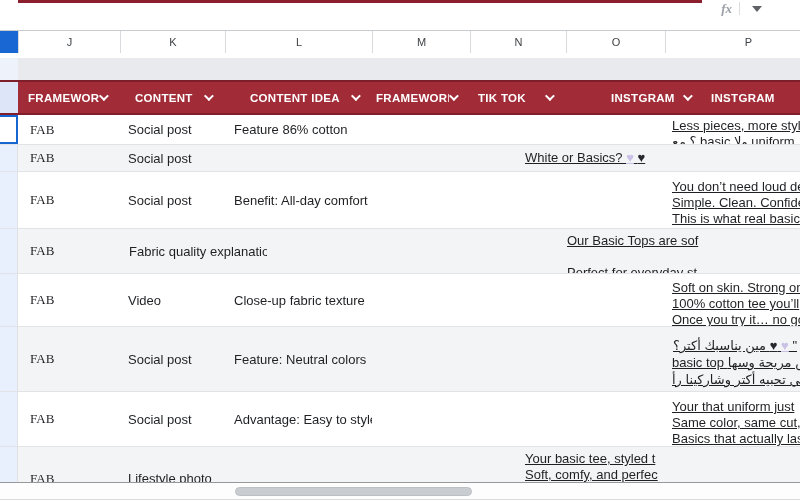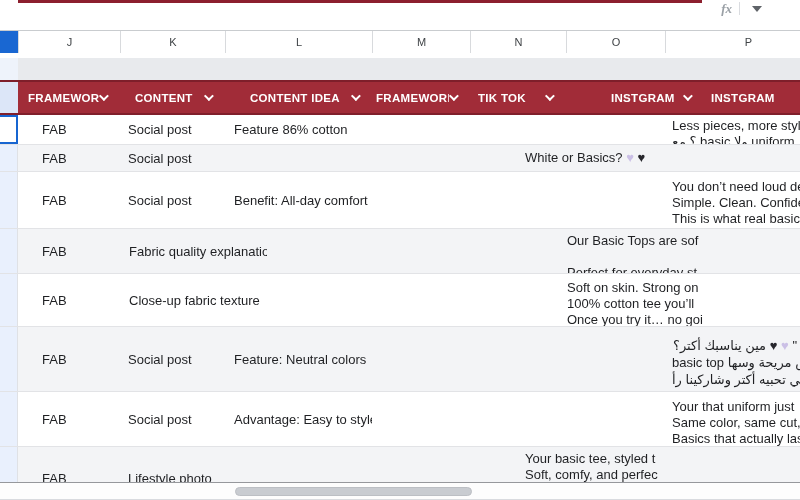--- a/index.html
+++ b/index.html
@@ -34,26 +34,26 @@
   .rh-label { white-space:nowrap; overflow:hidden; }
   .chev { flex:none; width:7px; height:7px; border-right:2px solid #fff; border-bottom:2px solid #fff; transform:rotate(45deg) translateY(-2px); margin-left:auto; margin-right:14px; }
 
   
   .grid { position:relative; height:367px; overflow:hidden; background:#fff; }
   .grow { display:flex; border-bottom:1px solid #e2e3e6; background:#fff; overflow:hidden; }
   .grow.band { background:#f3f4f6; }
   .sliver-cell { background:#e9f0fd; border-right:1px solid #dfe1e5; }
   .sliver-cell.sel { background:#fff; border:2px solid #1765d1; border-left:none; }
   .dcell { display:flex; align-items:center; font-size:13px; color:#1f2023; white-space:nowrap; overflow:hidden; }
-  .pad-fw{padding-left:24px;} .pad-ct{padding-left:8px;} .pad-id{padding-left:9px;}
+  .pad-fw{padding-left:12px;font-family:Liberation Serif, serif;} .pad-ct{padding-left:8px;} .pad-id{padding-left:9px;}
   .capcell { overflow:hidden; padding-left:7px; }
   .cap-line { font-size:13px; color:#1f2023; line-height:16px; height:16px; white-space:nowrap; overflow:visible; }
   .cap-right { text-align:right; padding-right:34px; }
   .cap-right .cap-line { line-height:17px; height:17px; }
-  .seg { unicode-bidi:isolate; }
+  .seg { unicode-bidi:isolate;text-decoration:underline; }
 
   
   .hscroll { position:relative; height:17px; background:#fdfdfd; border-top:1px solid #96989c; }
   .hthumb { position:absolute; left:235px; top:4px; width:237px; height:9px; border-radius:5px; background:#c9ccd1; border:1px solid #bcbfc4; }
 
   
   .bottombar { position:relative; height:13px; background:#eff1f5; border-top:1px solid #d9dbdf; }
   .bb-whitegap { position:absolute; left:631px; top:0; width:18px; height:13px; background:#fff; }
   .bb-panel { position:absolute; left:650px; top:0; width:57px; height:13px; background:#e3e7ee; }
   .bb-blue { position:absolute; left:713px; top:7px; width:14px; height:6px; border:2px solid #1967d2; border-bottom:none; border-radius:2px 2px 0 0; background:#eaf1fb; }
@@ -168,20 +168,21 @@
         <div class="dcell w6 "></div>
         <div class="capcell w7" style="padding-top: 4px;">
           <div class="cap-line"><span class="seg">Our Basic Tops are sof</span></div>
           <div class="cap-line"><span class="seg"></span></div>
           <div class="cap-line"><span class="seg">Perfect for everyday st</span></div>
         </div>
       </div>
       <div class="grow" style="height: 53px;">
         <div class="sliver-cell w0"></div>
         <div class="dcell w1 pad-fw">FAB</div>
+        <div class="dcell w2 pad-ct">Video</div>
         <div class="dcell w3 pad-id">Close-up fabric texture</div>
         <div class="dcell w4 "></div>
         <div class="dcell w5 "></div>
         <div class="dcell w6 "></div>
         <div class="capcell w7" style="padding-top: 6px;">
           <div class="cap-line"><span class="seg">Soft on skin. Strong on</span></div>
           <div class="cap-line"><span class="seg">100% cotton tee you’ll</span></div>
           <div class="cap-line"><span class="seg">Once you try it… no goi</span></div>
         </div>
       </div>

